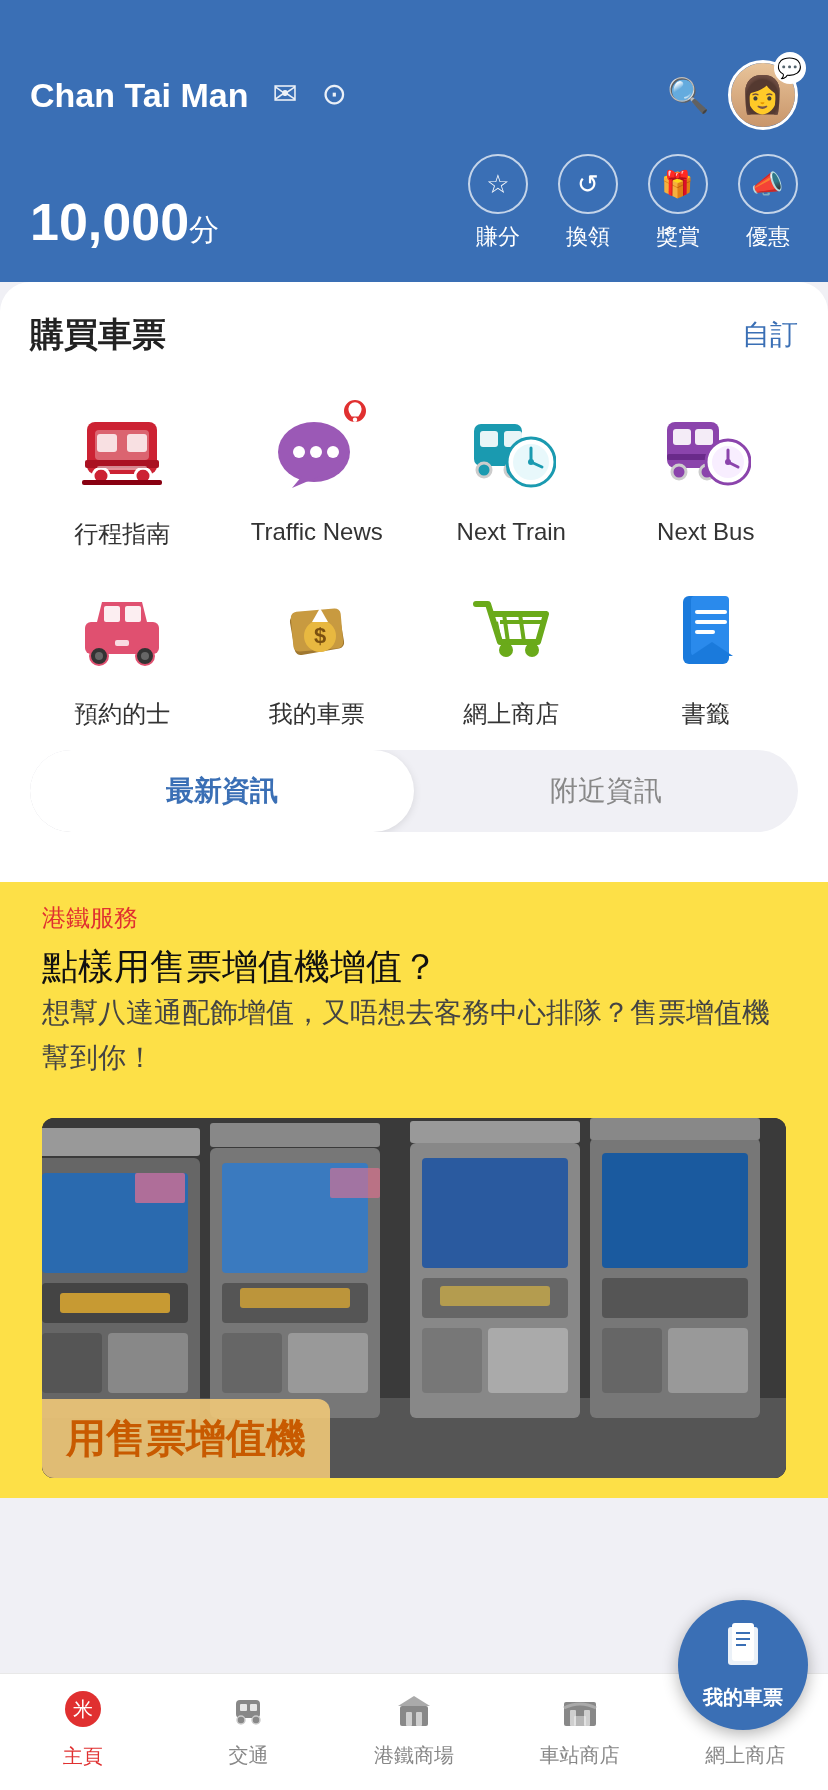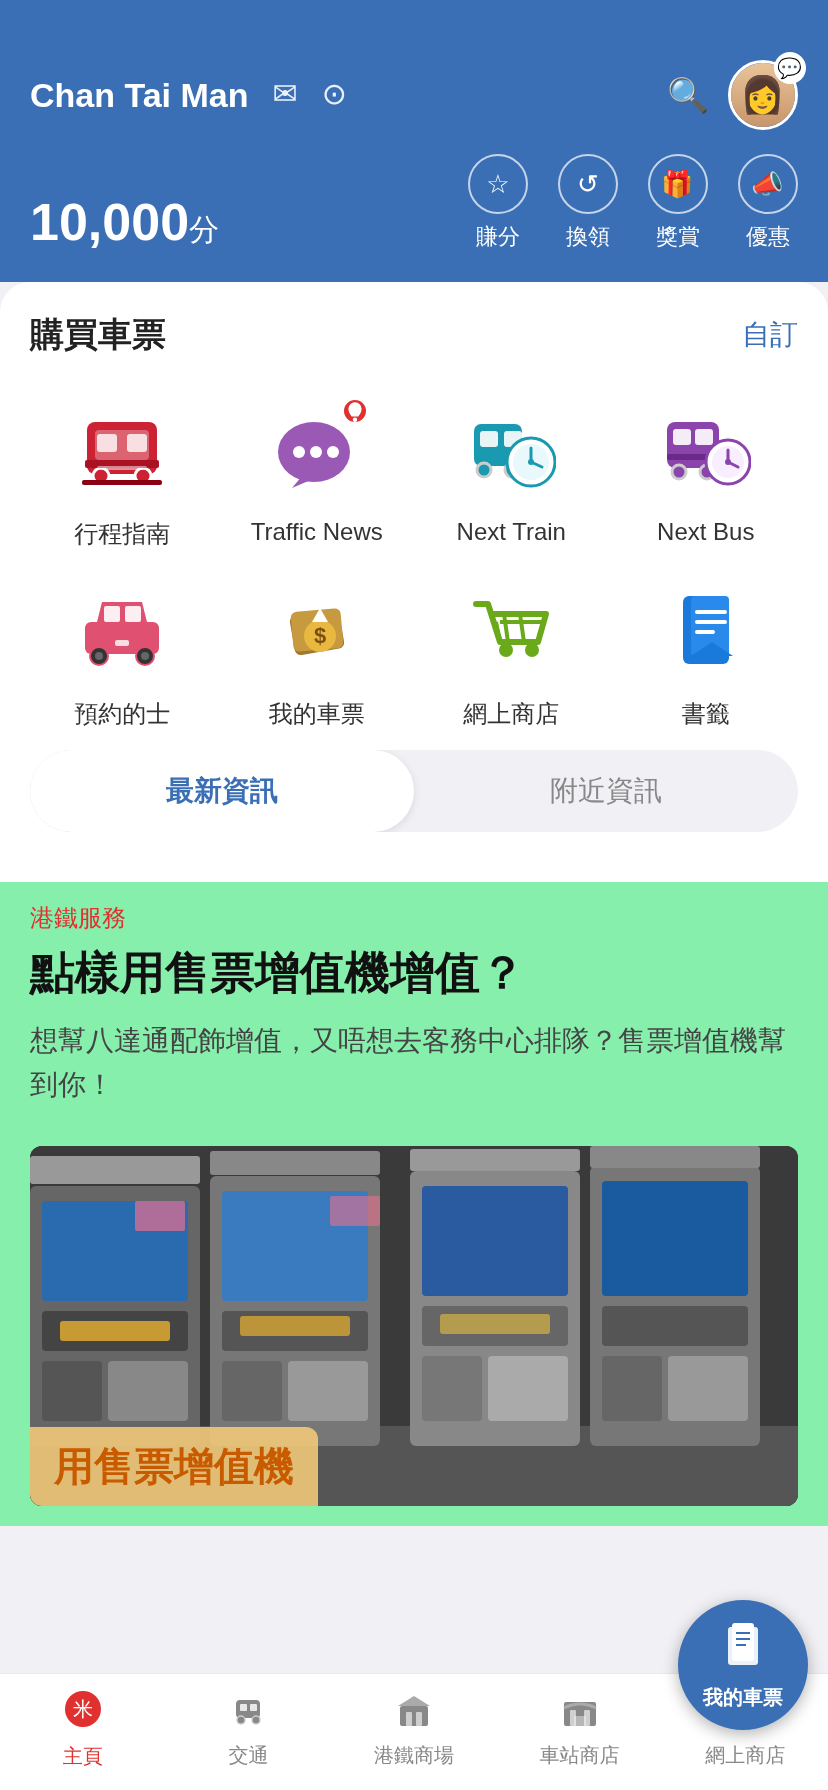--- a/index.html
+++ b/index.html
@@ -233,35 +233,34 @@
       box-shadow: 0 2px 8px rgba(0,0,0,0.1);
     }
 
     .tab.inactive {
       color: #888;
       background: transparent;
     }
 
     
     .news-section {
-      background: #86efac;
-      padding: 20px 30px;
+      background: #fde047;
+      padding: 20px 42px;
     }
 
     .news-category {
       color: #e03030;
       font-size: 24px;
       margin-bottom: 10px;
     }
 
     .news-title {
-      font-size: 45px;
-      font-weight: 700;
+      font-size: 36px;
+      font-weight: 400;
       color: #111;
-      margin-bottom: 16px;
       line-height: 1.3;
     }
 
     .news-desc {
       font-size: 28px;
       color: #444;
       line-height: 1.6;
       margin-bottom: 38px;
     }
 

